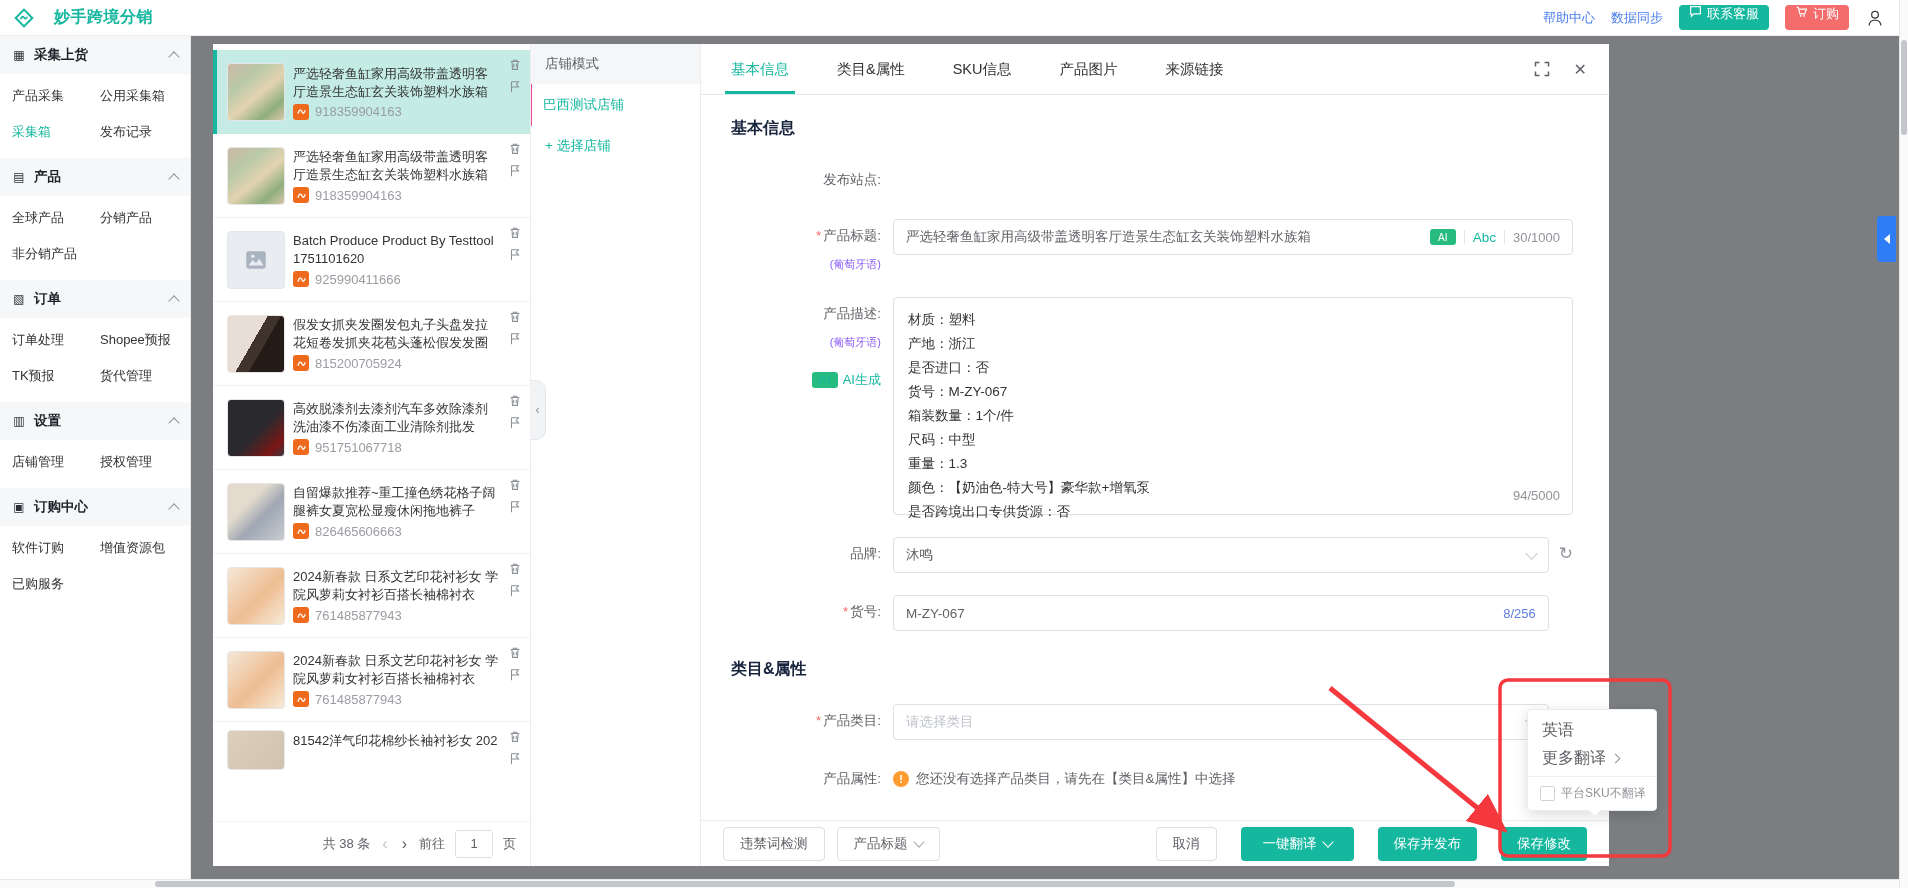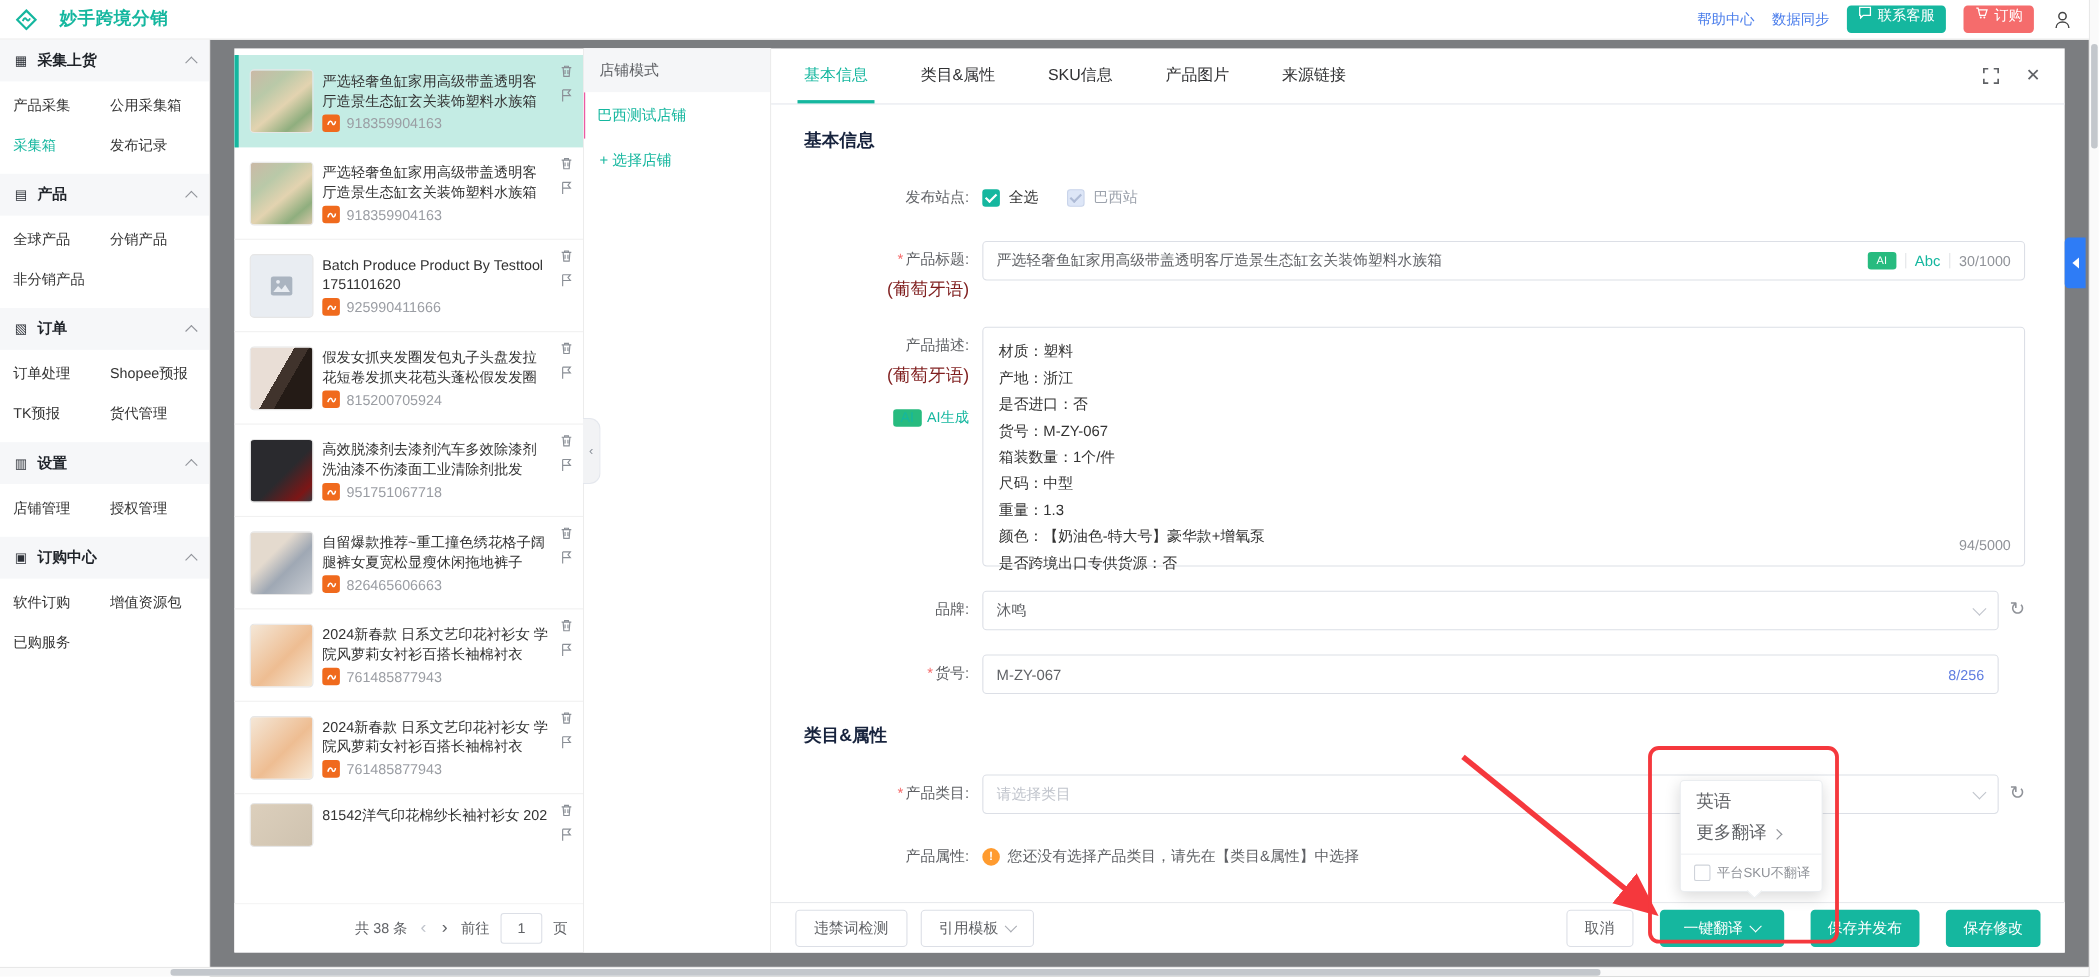--- a/index.html
+++ b/index.html
@@ -21,21 +21,21 @@
   .sidebar{position:absolute;top:36px;left:0;width:190px;bottom:0;background:#fff;border-right:1px solid #e8e8e8;z-index:4}
   .side-sec-hd{height:38px;background:#f6f7f9;display:flex;align-items:center;padding:0 12px;font-size:13.5px;font-weight:bold;color:#1f2329;cursor:pointer}
   .side-sec-hd .sic{width:14px;height:14px;margin-right:8px;color:#2b2f36;font-size:12px;line-height:14px;text-align:center}
   .chev-up{width:7px;height:7px;border-left:1.5px solid #909399;border-top:1.5px solid #909399;transform:rotate(45deg);margin-left:auto;margin-top:3px}
   .side-items{display:grid;grid-template-columns:88px auto;padding:4px 0 8px 12px}
   .side-item{height:36px;line-height:36px;font-size:13px;color:#333;cursor:pointer;white-space:nowrap}
   .side-item.active{color:#15b79f}
 
   
   .backdrop{position:absolute;top:36px;left:190px;width:1709px;bottom:0;background:#7b7d80}
-  .modal{position:absolute;left:213px;top:44px;width:1664px;height:822px;background:#fff;z-index:6}
+  .modal{position:absolute;left:213px;top:44px;width:1396px;height:822px;background:#fff;z-index:6}
 
   
   .prod-col{position:absolute;left:0;top:0;width:318px;height:822px;border-right:1px solid #ececec;box-sizing:border-box;overflow:hidden}
   .cards{position:absolute;top:6px;left:0;right:0;bottom:46px;overflow:hidden}
   .card{position:relative;height:84px;display:flex;align-items:center;padding:0 8px 0 14px;box-sizing:border-box;border-bottom:1px solid #f1f1f1;cursor:pointer}
   .card.selected{background:#c4ece4;border-bottom:none}
   .card.selected::before{content:"";position:absolute;left:0;top:0;bottom:0;width:4px;background:#15b79f}
   .thumb{width:58px;height:58px;border-radius:4px;flex:none;border:1px solid #e6e6e6;box-sizing:border-box;display:flex;align-items:center;justify-content:center}
   .t1,.t2{background:linear-gradient(140deg,#cbb9a6 0%,#b9c9a8 30%,#e3d3b0 55%,#8fae7e 80%,#d9c8a9 100%)}
   .t3{background:#e9edf2}
@@ -67,21 +67,21 @@
   .form{position:absolute;left:488px;top:0;right:0;bottom:0}
   .tabbar{height:50px;border-bottom:1px solid #e4e7ed;display:flex;align-items:center;padding-left:30px;gap:48px;position:relative}
   .tab{font-size:14.5px;color:#303133;cursor:pointer;height:50px;line-height:50px;position:relative}
   .tab.active{color:#15b79f}
   .tab.active::after{content:"";position:absolute;left:-6px;right:-6px;bottom:0;height:3px;background:#15b79f}
   .tab-icons{position:absolute;right:22px;top:0;height:50px;display:flex;align-items:center;gap:24px;color:#606266}
   .form-body{position:absolute;top:50px;left:0;right:0;bottom:46px;padding:20px 30px 0 30px;overflow:hidden;box-sizing:border-box}
   .sec-title{font-size:16px;font-weight:bold;color:#17233d;margin:4px 0 24px 0}
   .frow{display:flex;margin-bottom:22px}
   .flabel{width:150px;flex:none;text-align:right;padding-right:12px;font-size:13.5px;color:#606266;line-height:34px}
-  .flabel .sub{font-size:16px;color:#7f1d1d;line-height:22px}
+  .flabel .sub{font-size:11px;color:#8b5cf6;line-height:22px}
   .star{color:#f56c6c;margin-right:2px}
   .fctrl{flex:1;display:flex;align-items:flex-start;min-width:0;padding-right:6px}
   .input{flex:1;height:36px;border:1px solid #dcdfe6;border-radius:4px;display:flex;align-items:center;padding:0 12px;box-sizing:border-box;min-width:0;background:#fff}
   .input .val{flex:1;font-size:13.5px;color:#606266;white-space:nowrap;overflow:hidden;text-overflow:ellipsis}
   .input .placeholder{color:#c0c4cc}
   .in-right{display:flex;align-items:center;gap:8px;flex:none;margin-left:10px}
   .vdiv{width:1px;height:14px;background:#e3e5e8}
   .ai-badge{min-width:20px;height:16px;border-radius:3px;background:#27bb7f;color:#fff;font-size:10px;font-weight:normal;display:flex;align-items:center;justify-content:center;padding:0 3px}
   .abc{color:#15b79f;font-size:13.5px;cursor:pointer}
   .counter{color:#909399;font-size:13px}
@@ -459,30 +459,20 @@
             </svg>
           <span style="font-size:16px;cursor:pointer">✕</span>
         </div>
       </div>
 
       <div class="form-body">
         <div class="sec-title">基本信息</div>
 
         <div class="frow">
           <div class="flabel">发布站点:</div>
-          <div class="fctrl" style="align-items:center;gap:26px">
-            <span class="cb-row">
-                <span class="cb checked"></span>
-                <span class="cb-label">全选</span>
-              </span>
-            <span class="cb-row">
-                <span class="cb disabled"></span>
-                <span class="cb-label dim">巴西站</span>
-              </span>
-          </div>
         </div>
 
         <div class="frow">
           <div class="flabel">
             <div><span class="star">*</span><span>产品标题:</span></div>
             <div class="sub">(葡萄牙语)</div>
           </div>
           <div class="fctrl">
             <div class="input">
               <span class="val">严选轻奢鱼缸家用高级带盖透明客厅造景生态缸玄关装饰塑料水族箱</span>
@@ -567,21 +557,21 @@
           </div>
         </div>
       </div>
 
       <div class="form-footer">
         <div class="ft-left">
           <div class="btn btn-outline">
               <span>违禁词检测</span>
             </div>
           <div class="btn btn-outline">
-              <span>引用模板</span>
+              <span>产品标题</span>
               <i class="caret-g"></i>
             </div>
         </div>
         <div class="ft-right">
           <div class="btn btn-outline">
               <span>取消</span>
             </div>
           <div class="btn btn-teal" style="padding:0 22px">
               <span>一键翻译</span>
               <i class="caret-w"></i>

